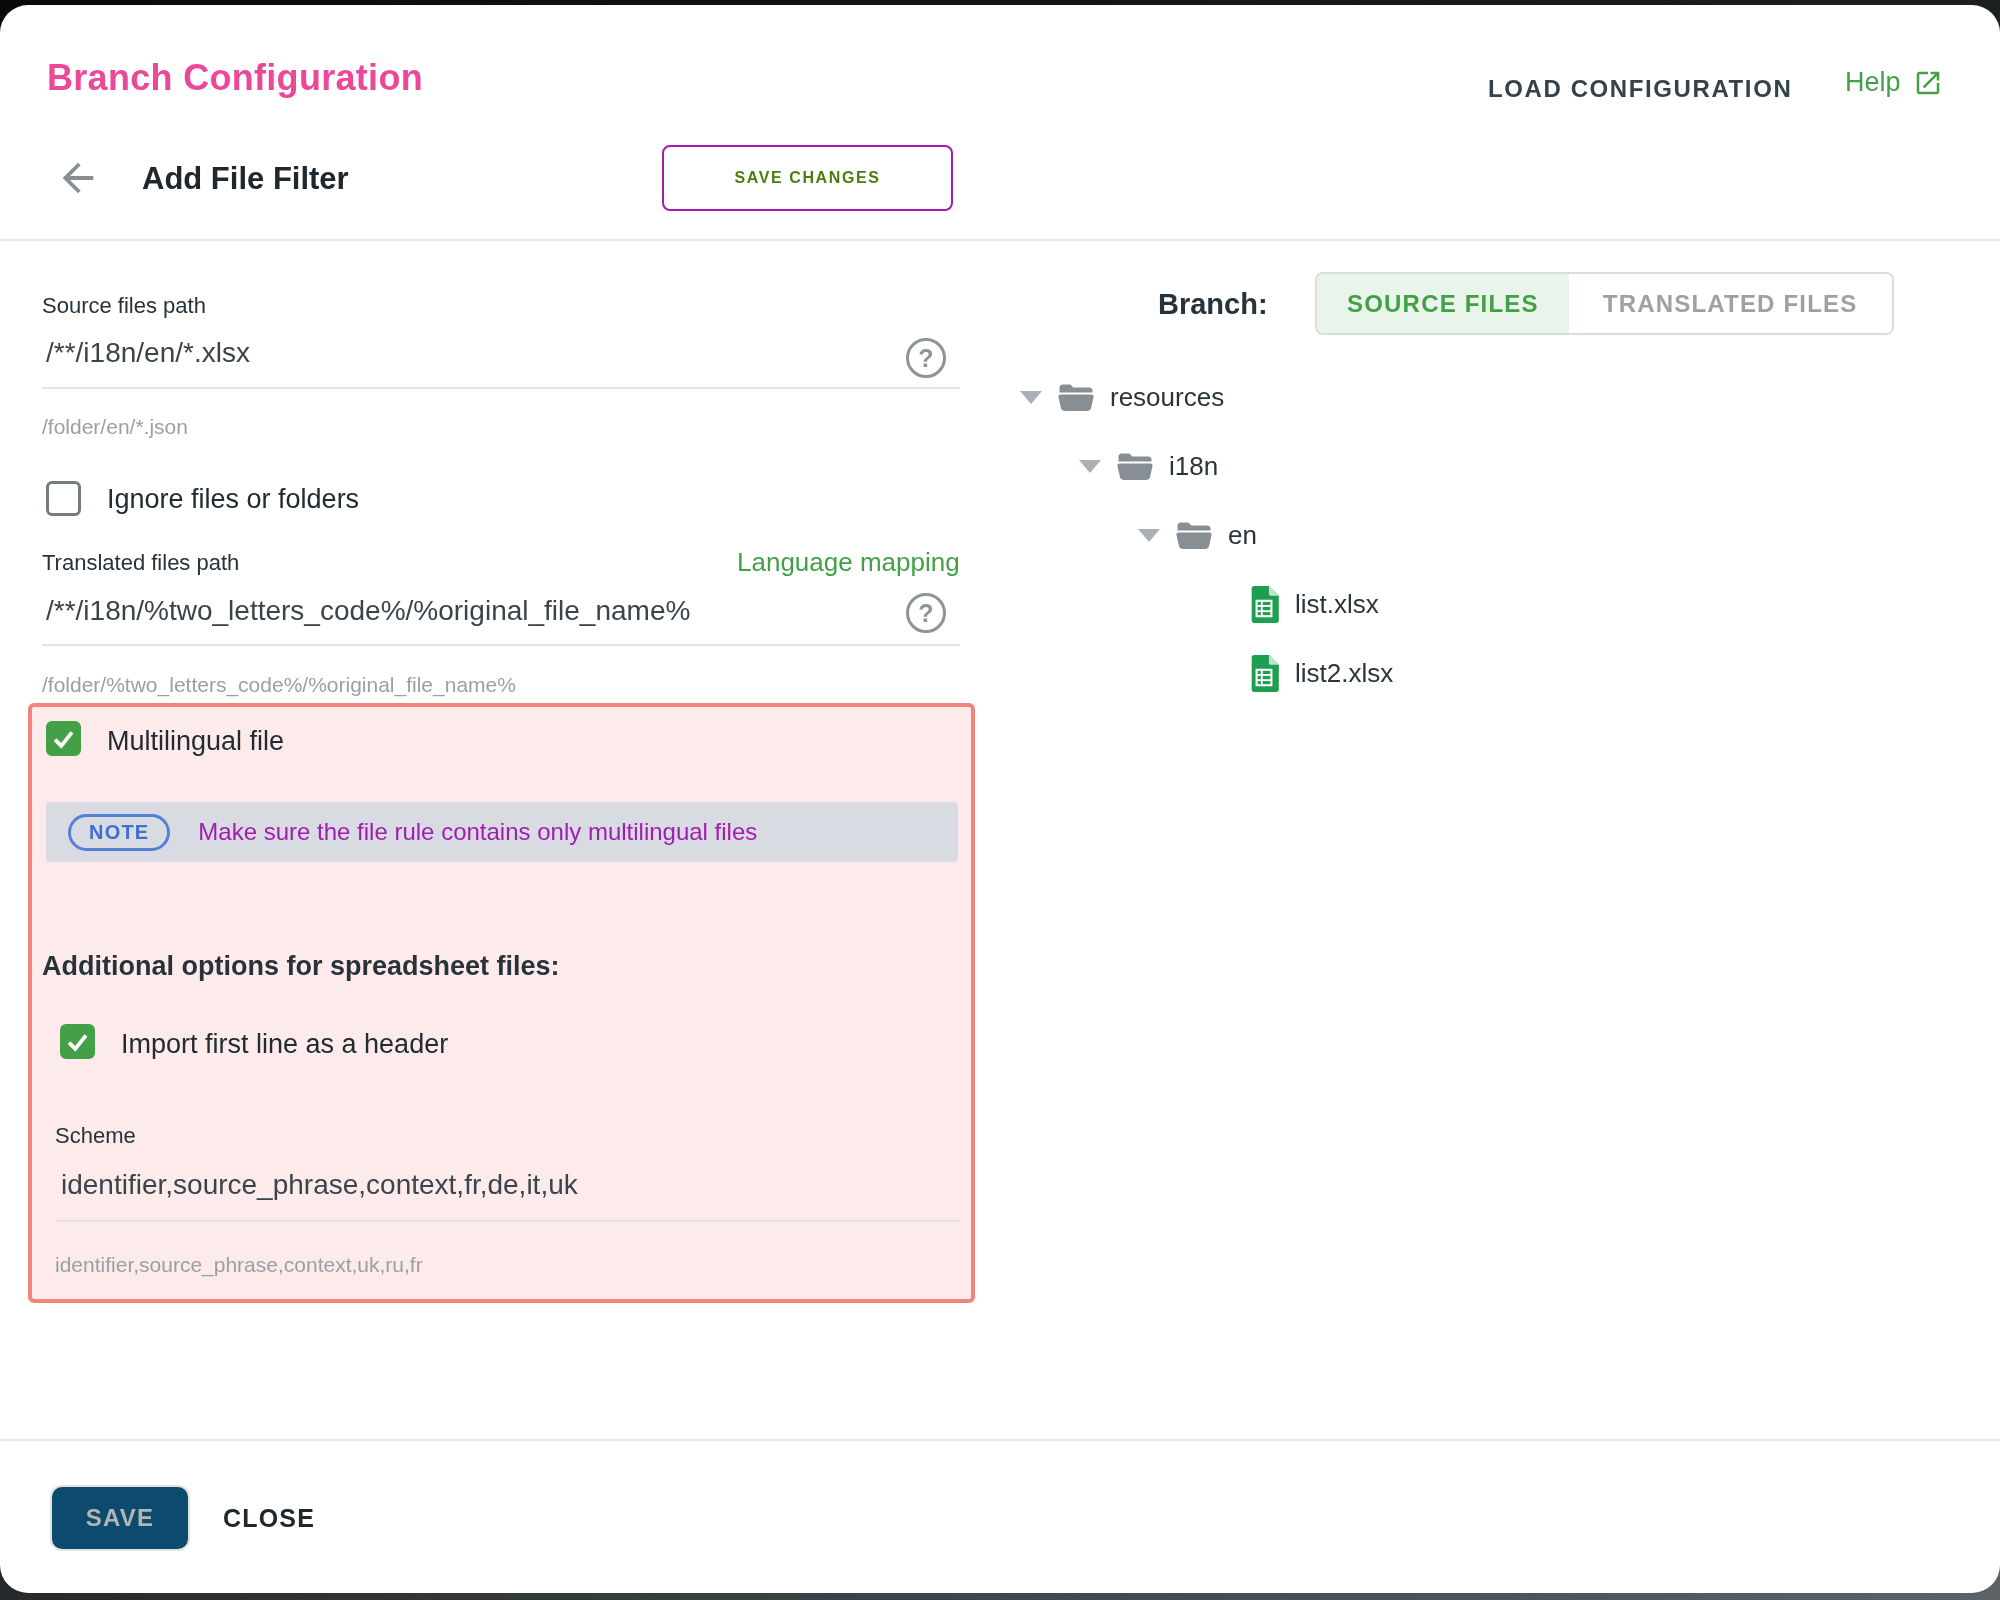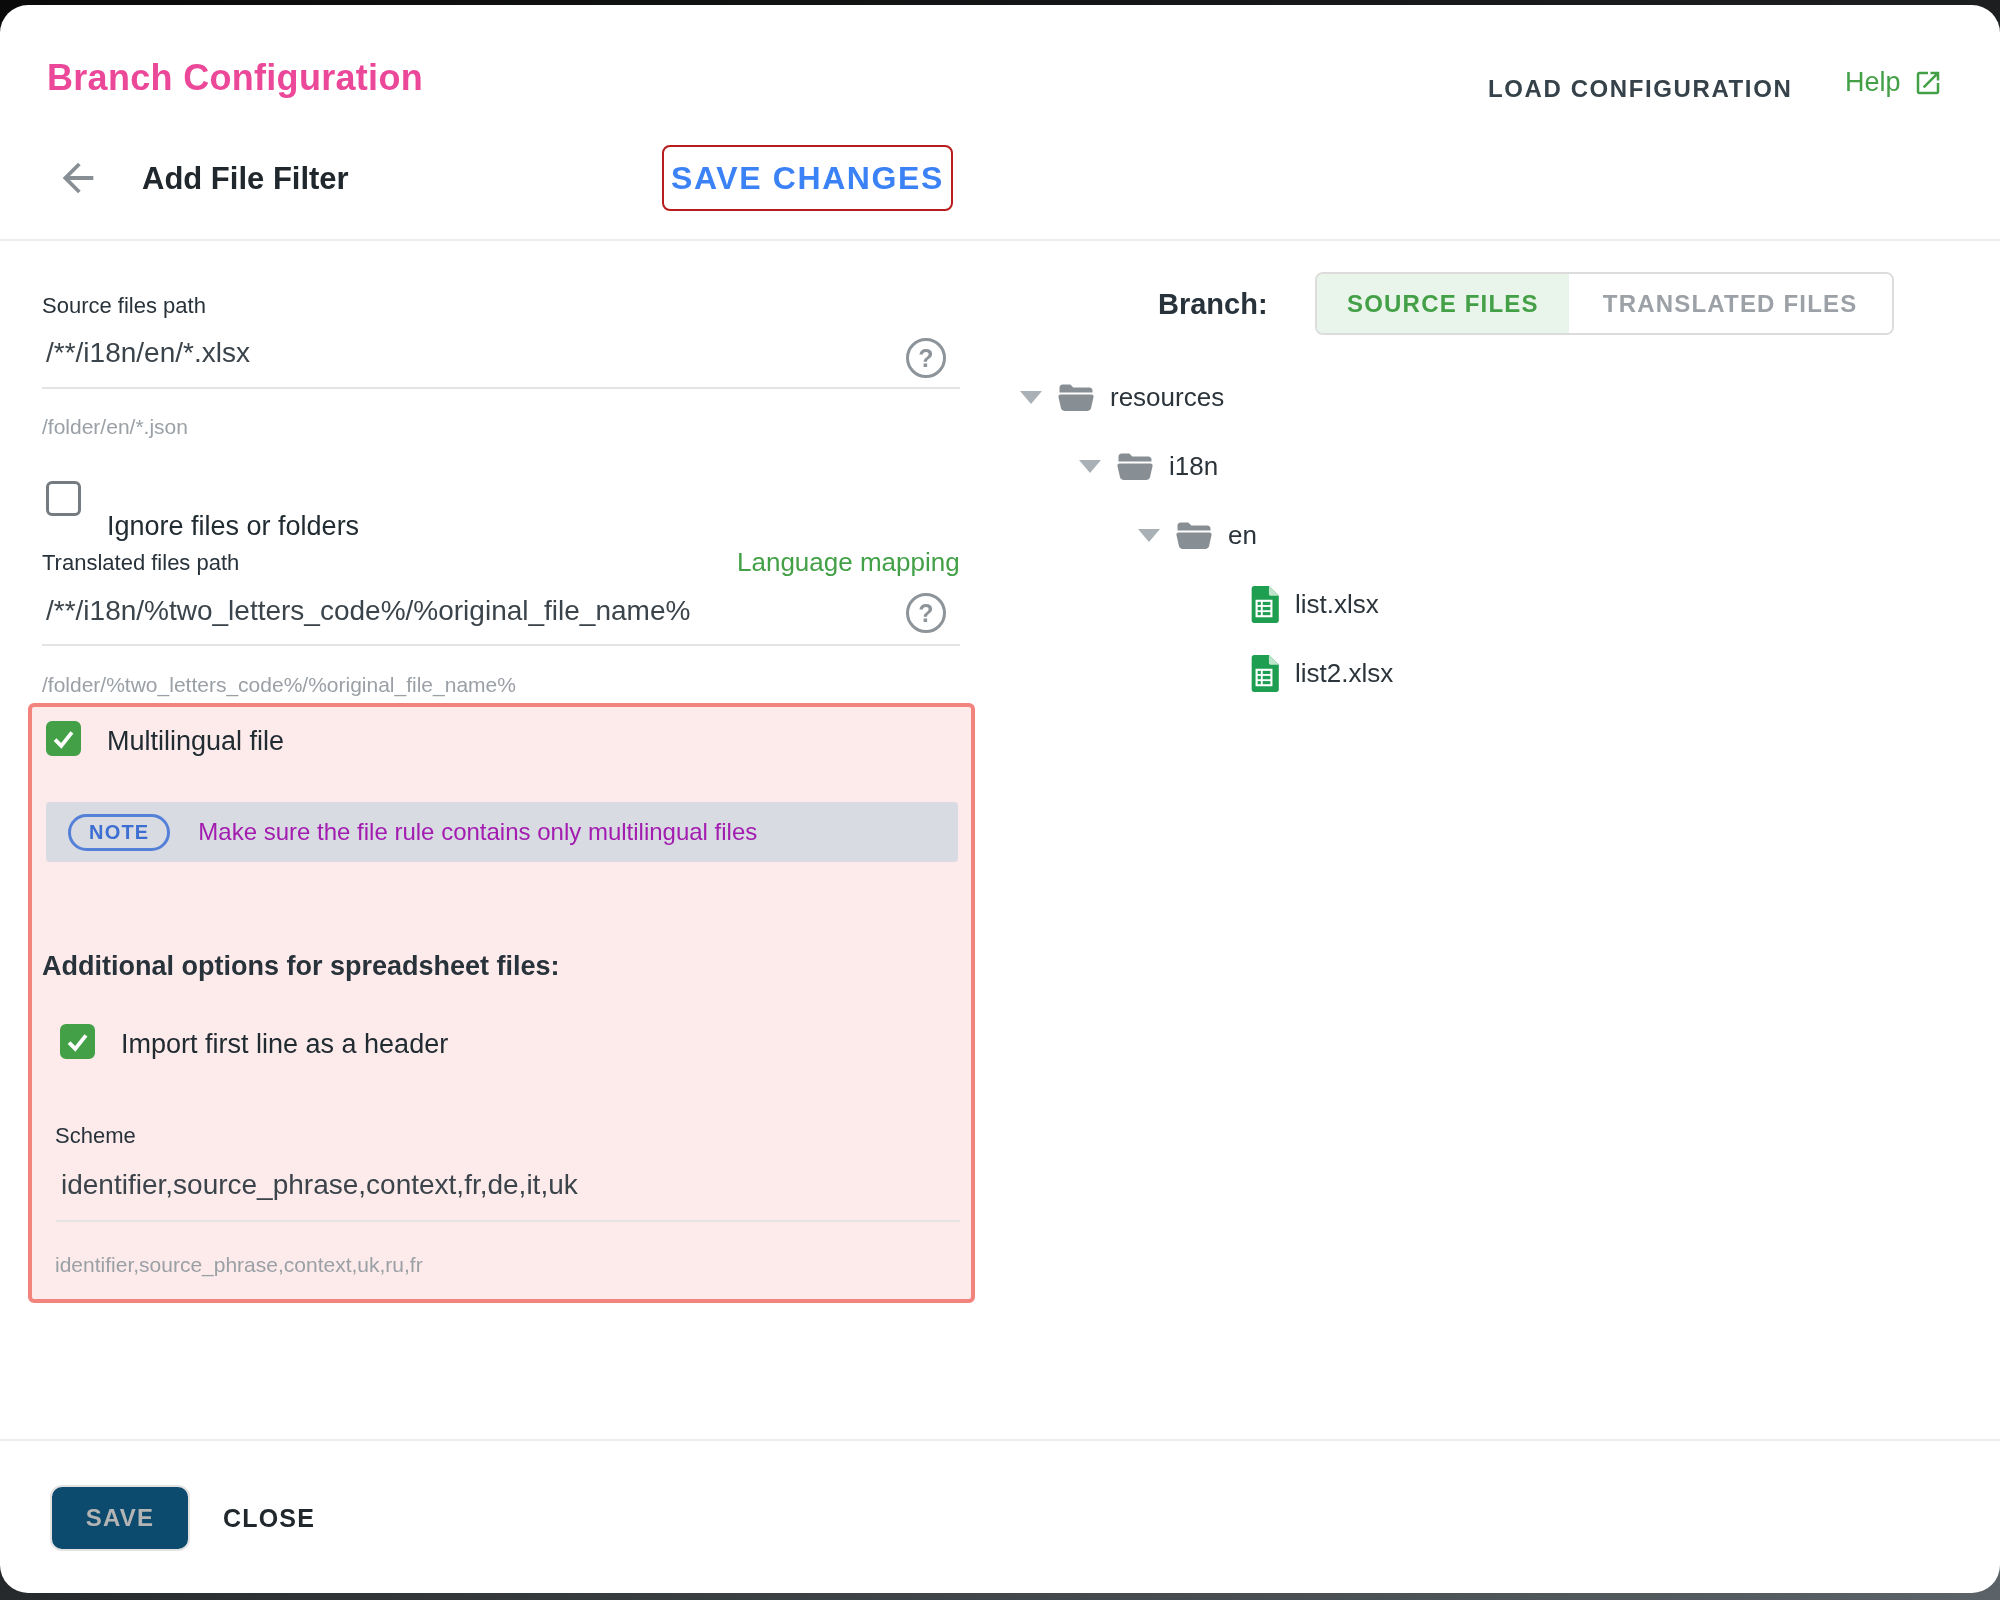--- a/index.html
+++ b/index.html
@@ -17,22 +17,22 @@
 
   
   .title { left:47px; top:52px; font-size:36px; font-weight:700; color:#ec4899; letter-spacing:.3px; }
   .load-config { left:1488px; top:70px; font-size:24px; font-weight:600; color:#35424a; letter-spacing:1.6px; cursor:pointer; }
   .help-link { left:1845px; top:62px; display:flex; align-items:center; gap:12px; color:#43a047; font-size:27px; cursor:pointer; }
 
   .back-btn { left:55px; top:150px; width:46px; height:46px; cursor:pointer; }
   .subtitle { left:142px; top:156px; font-size:31px; font-weight:700; color:#20282d; }
   .save-changes-btn {
     left:662px; top:140px; width:291px; height:66px;
-    background:#fff; border:2px solid #b91c1c; border-radius:8px;
-    font-size:32px; font-weight:600; letter-spacing:1.6px; color:#3b82f6;
+    background:#fff; border:2px solid #a21caf; border-radius:8px;
+    font-size:16px; font-weight:600; letter-spacing:1.6px; color:#4d7c0f;
     display:flex; align-items:center; justify-content:center; cursor:pointer;
   }
   .divider { left:0; right:0; height:2px; background:#ececec; }
   .div-top { top:234px; } .div-bottom { top:1434px; }
 
   
   .field-label { font-size:22px; color:#28323a; }
   .field-value { font-size:28px; color:#3b444b; }
   .field-hint  { font-size:21px; color:#9aa0a6; }
   .underline { height:2px; background:#e4e4e4; }
@@ -124,21 +124,21 @@
 
   <div class="abs divider div-top"></div>
 
   <div class="abs field-label" style="left:42px; top:288px;">Source files path</div>
   <div class="abs field-value" style="left:46px; top:332px;">/**/i18n/en/*.xlsx</div>
   <div class="abs underline" style="left:42px; top:382px; width:918px;"></div>
   <div class="abs help-circle" style="left:906px; top:333px;">?</div>
   <div class="abs field-hint" style="left:42px; top:410px;">/folder/en/*.json</div>
 
   <div class="abs checkbox unchecked" style="left:46px; top:476px;"></div>
-  <div class="abs cb-label" style="left:107px; top:506px;">Ignore files or folders</div>
+  <div class="abs cb-label" style="left:107px; top:479px;">Ignore files or folders</div>
 
   <div class="abs field-label" style="left:42px; top:545px;">Translated files path</div>
   <div class="abs green-link" style="left:737px; top:542px;">Language mapping</div>
   <div class="abs field-value" style="left:46px; top:590px;">/**/i18n/%two_letters_code%/%original_file_name%</div>
   <div class="abs underline" style="left:42px; top:639px; width:918px;"></div>
   <div class="abs help-circle" style="left:906px; top:588px;">?</div>
   <div class="abs field-hint" style="left:42px; top:668px;">/folder/%two_letters_code%/%original_file_name%</div>
 
   <div class="abs highlight-box"></div>
 

